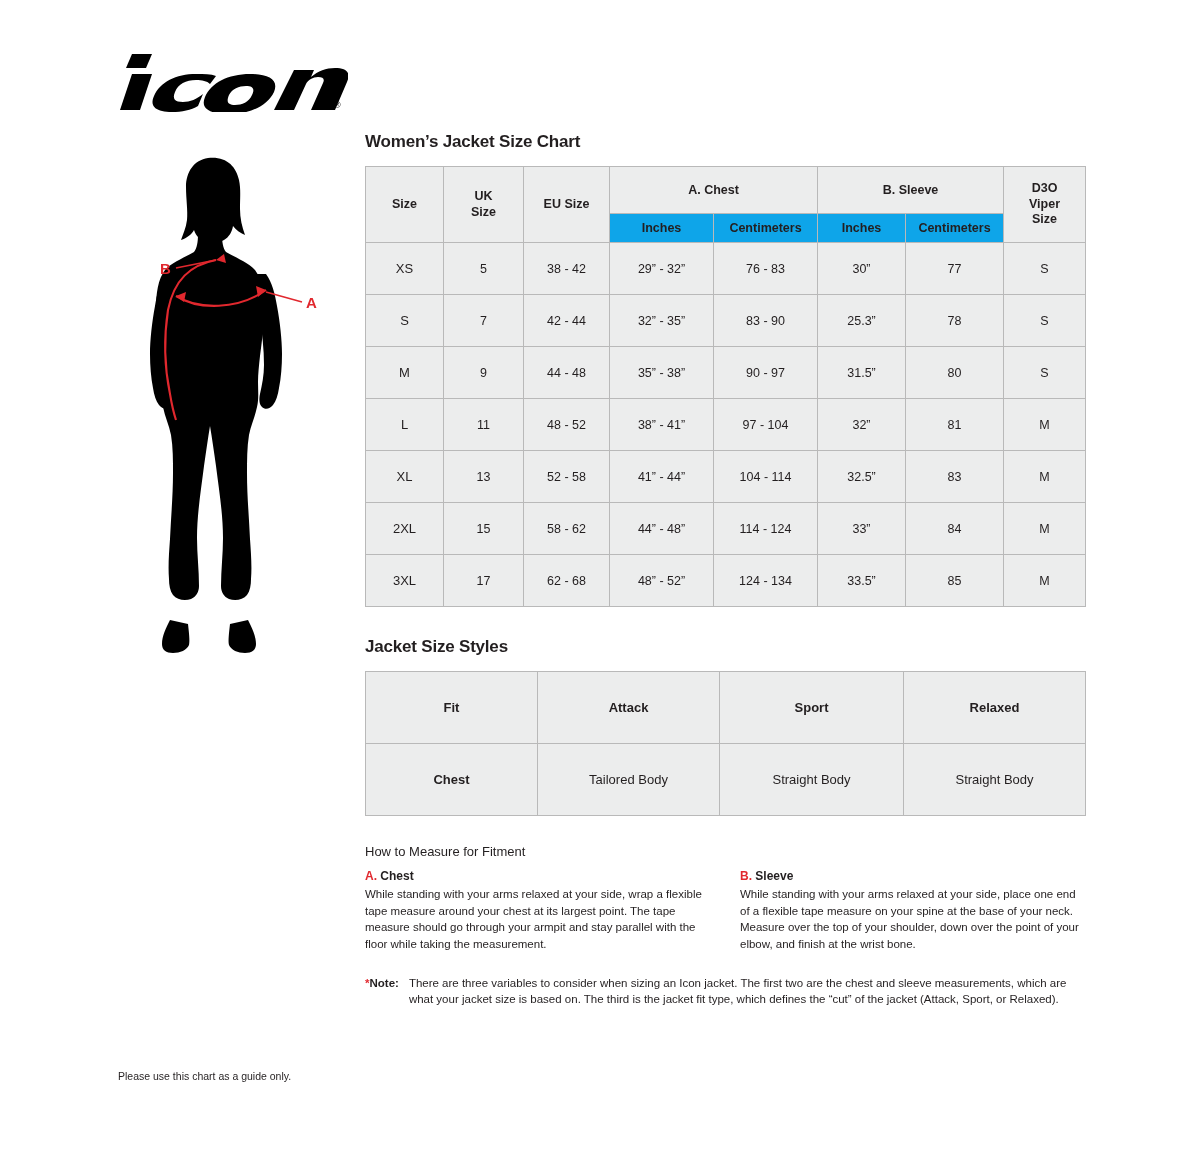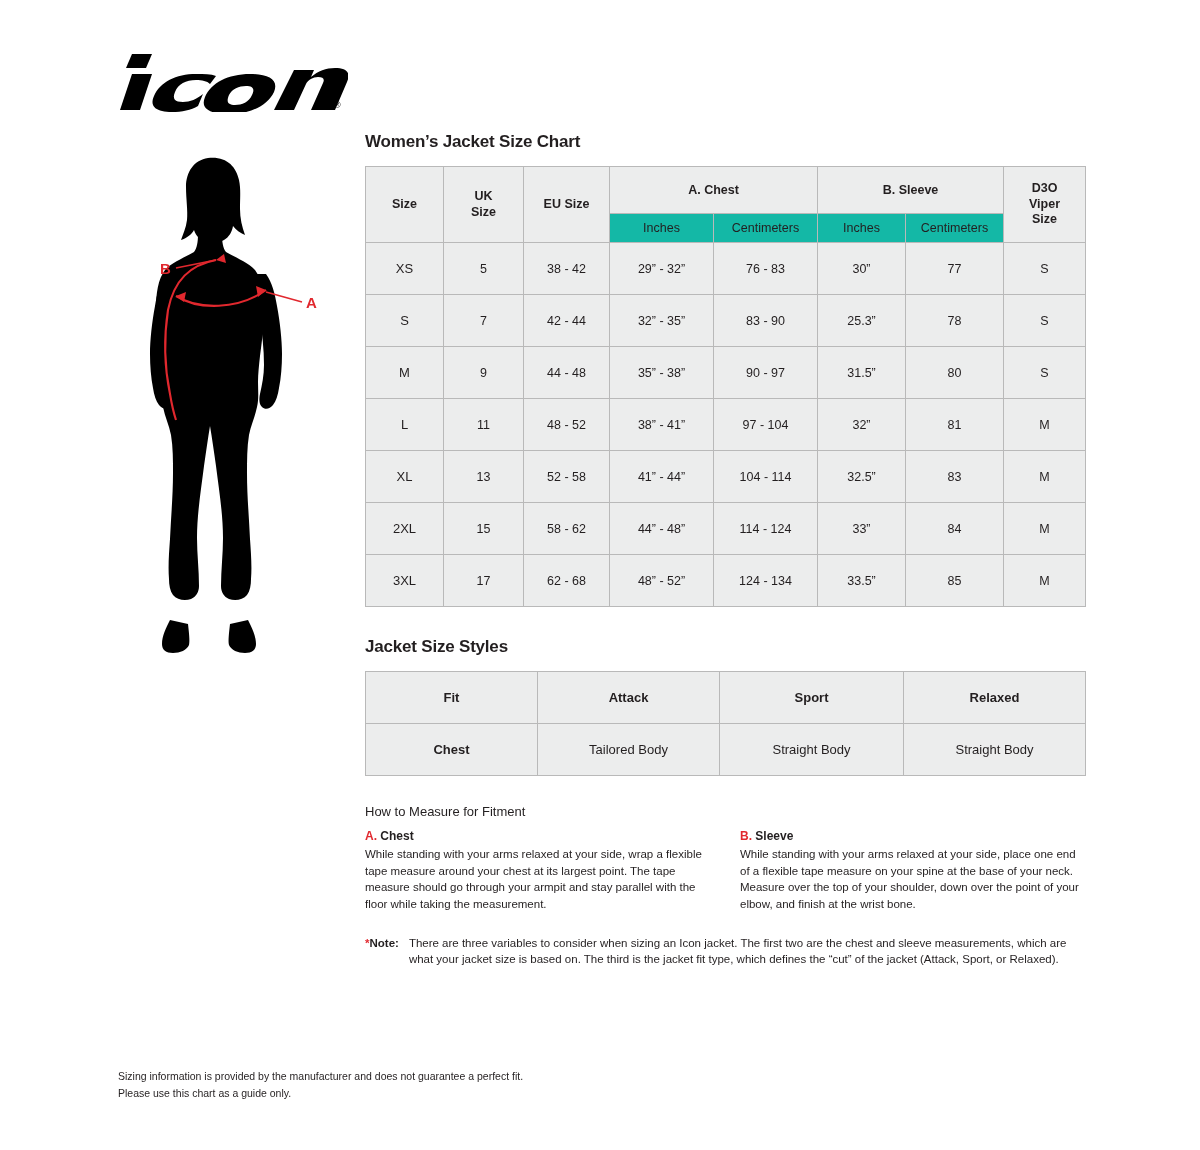--- a/index.html
+++ b/index.html
@@ -67,23 +67,23 @@
     padding: 0;
   }
   .hdr-cell {
     background: #eceded;
     font-weight: bold;
     height: 46px;
     font-size: 12.5px;
     line-height: 1.25;
   }
   .hdr-black {
-    background: #14b8a6;
+    background: #0ea5e9;
     color: #ffffff;
-    font-weight: normal;
+    font-weight: bold;
     height: 28px;
     font-size: 12px;
   }
   .hdr-group {
     background: #eceded;
     font-weight: bold;
     height: 46px;
     font-size: 13px;
   }
   .body-row td {
@@ -103,21 +103,21 @@
     table-layout: fixed;
     margin-top: 0;
   }
   table.styles td, table.styles th {
     border: 1px solid #b9b9b9;
     background: #eceded;
     height: 51px;
     text-align: center;
     font-size: 13px;
     color: #231f20;
-    padding: 0;
+    padding: 10px;
   }
   table.styles .hd {
     font-weight: bold;
   }
 
   
   .measure-title {
     font-size: 13px;
     font-weight: normal;
     margin: 28px 0 10px 0;
@@ -389,15 +389,14 @@
   <div class="note">
     <div class="note-label">
       <span class="star">*</span><span>Note:</span>
     </div>
     <div class="note-body">There are three variables to consider when sizing an Icon jacket. The first two are the chest and sleeve measurements, which are what your jacket size is based on. The third is the jacket fit type, which defines the “cut” of the jacket (Attack, Sport, or Relaxed).</div>
   </div>
 
 </div>
 
 <div class="disclaimer">
-  <div>Sizing information is provided by the manufacturer and does not guarantee a perfect fit.</div>
   <div>Please use this chart as a guide only.</div>
 </div>
 
 </body></html>

